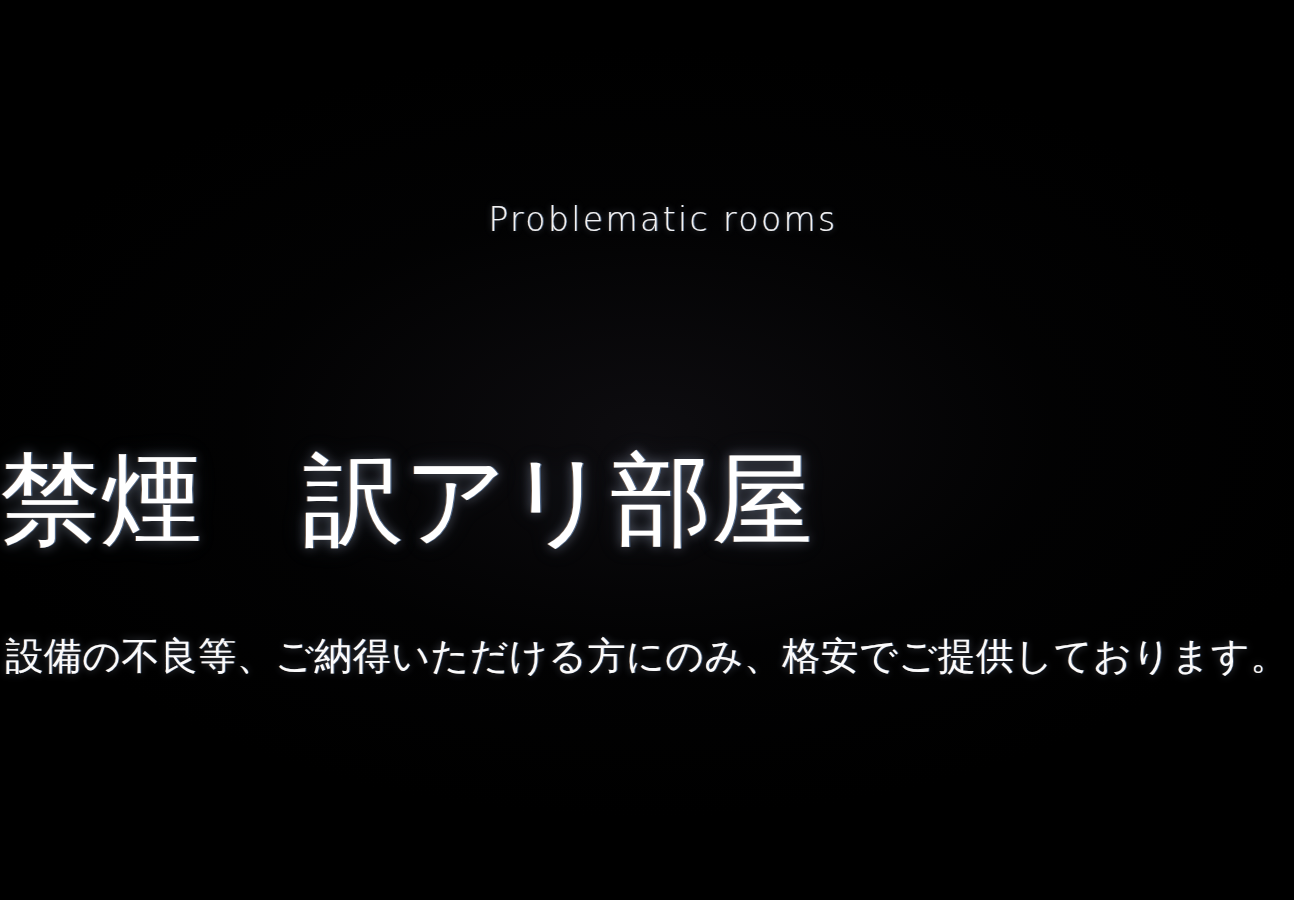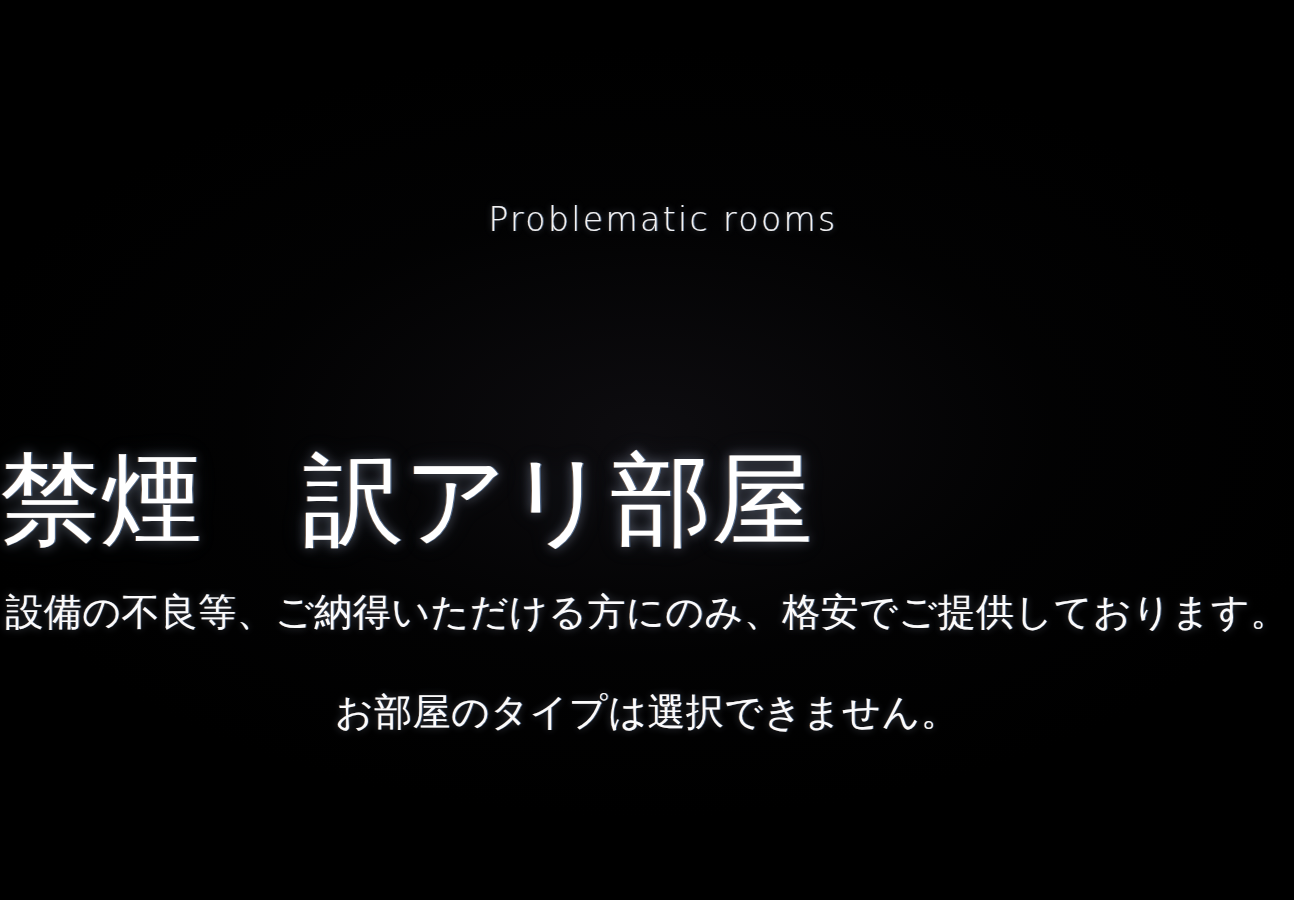--- a/index.html
+++ b/index.html
@@ -95,33 +95,33 @@
     font-size: 38px;
     font-weight: 400;
     letter-spacing: 0.4px;
     line-height: 52px;
     color: #fbfbfc;
     text-shadow:
       -0.7px 0 0 rgba(165,125,90,0.5),
        0.9px 0 0 rgba(115,160,215,0.5),
        0 0 8px rgba(205,218,245,0.33);
     white-space: pre;
+    margin-top: 44px;
   }
 
   .body-line-1 { top: 586px; }
   .body-line-2 { top: 686px; }
 </style>
 </head>
 <body>
 
 <div class="slide">
   <div class="content">
 
     <div class="eyebrow">Problematic rooms</div>
 
     <h1 class="headline">禁煙　訳アリ部屋</h1>
 
     <div class="body-line body-line-1">設備の不良等、ご納得いただける方にのみ、格安でご提供しております。</div>
 
-    <div class="body-line body-line-2">お部屋のタイプは選択できません。</div>
 
   </div>
 </div>
 
 </body></html>

